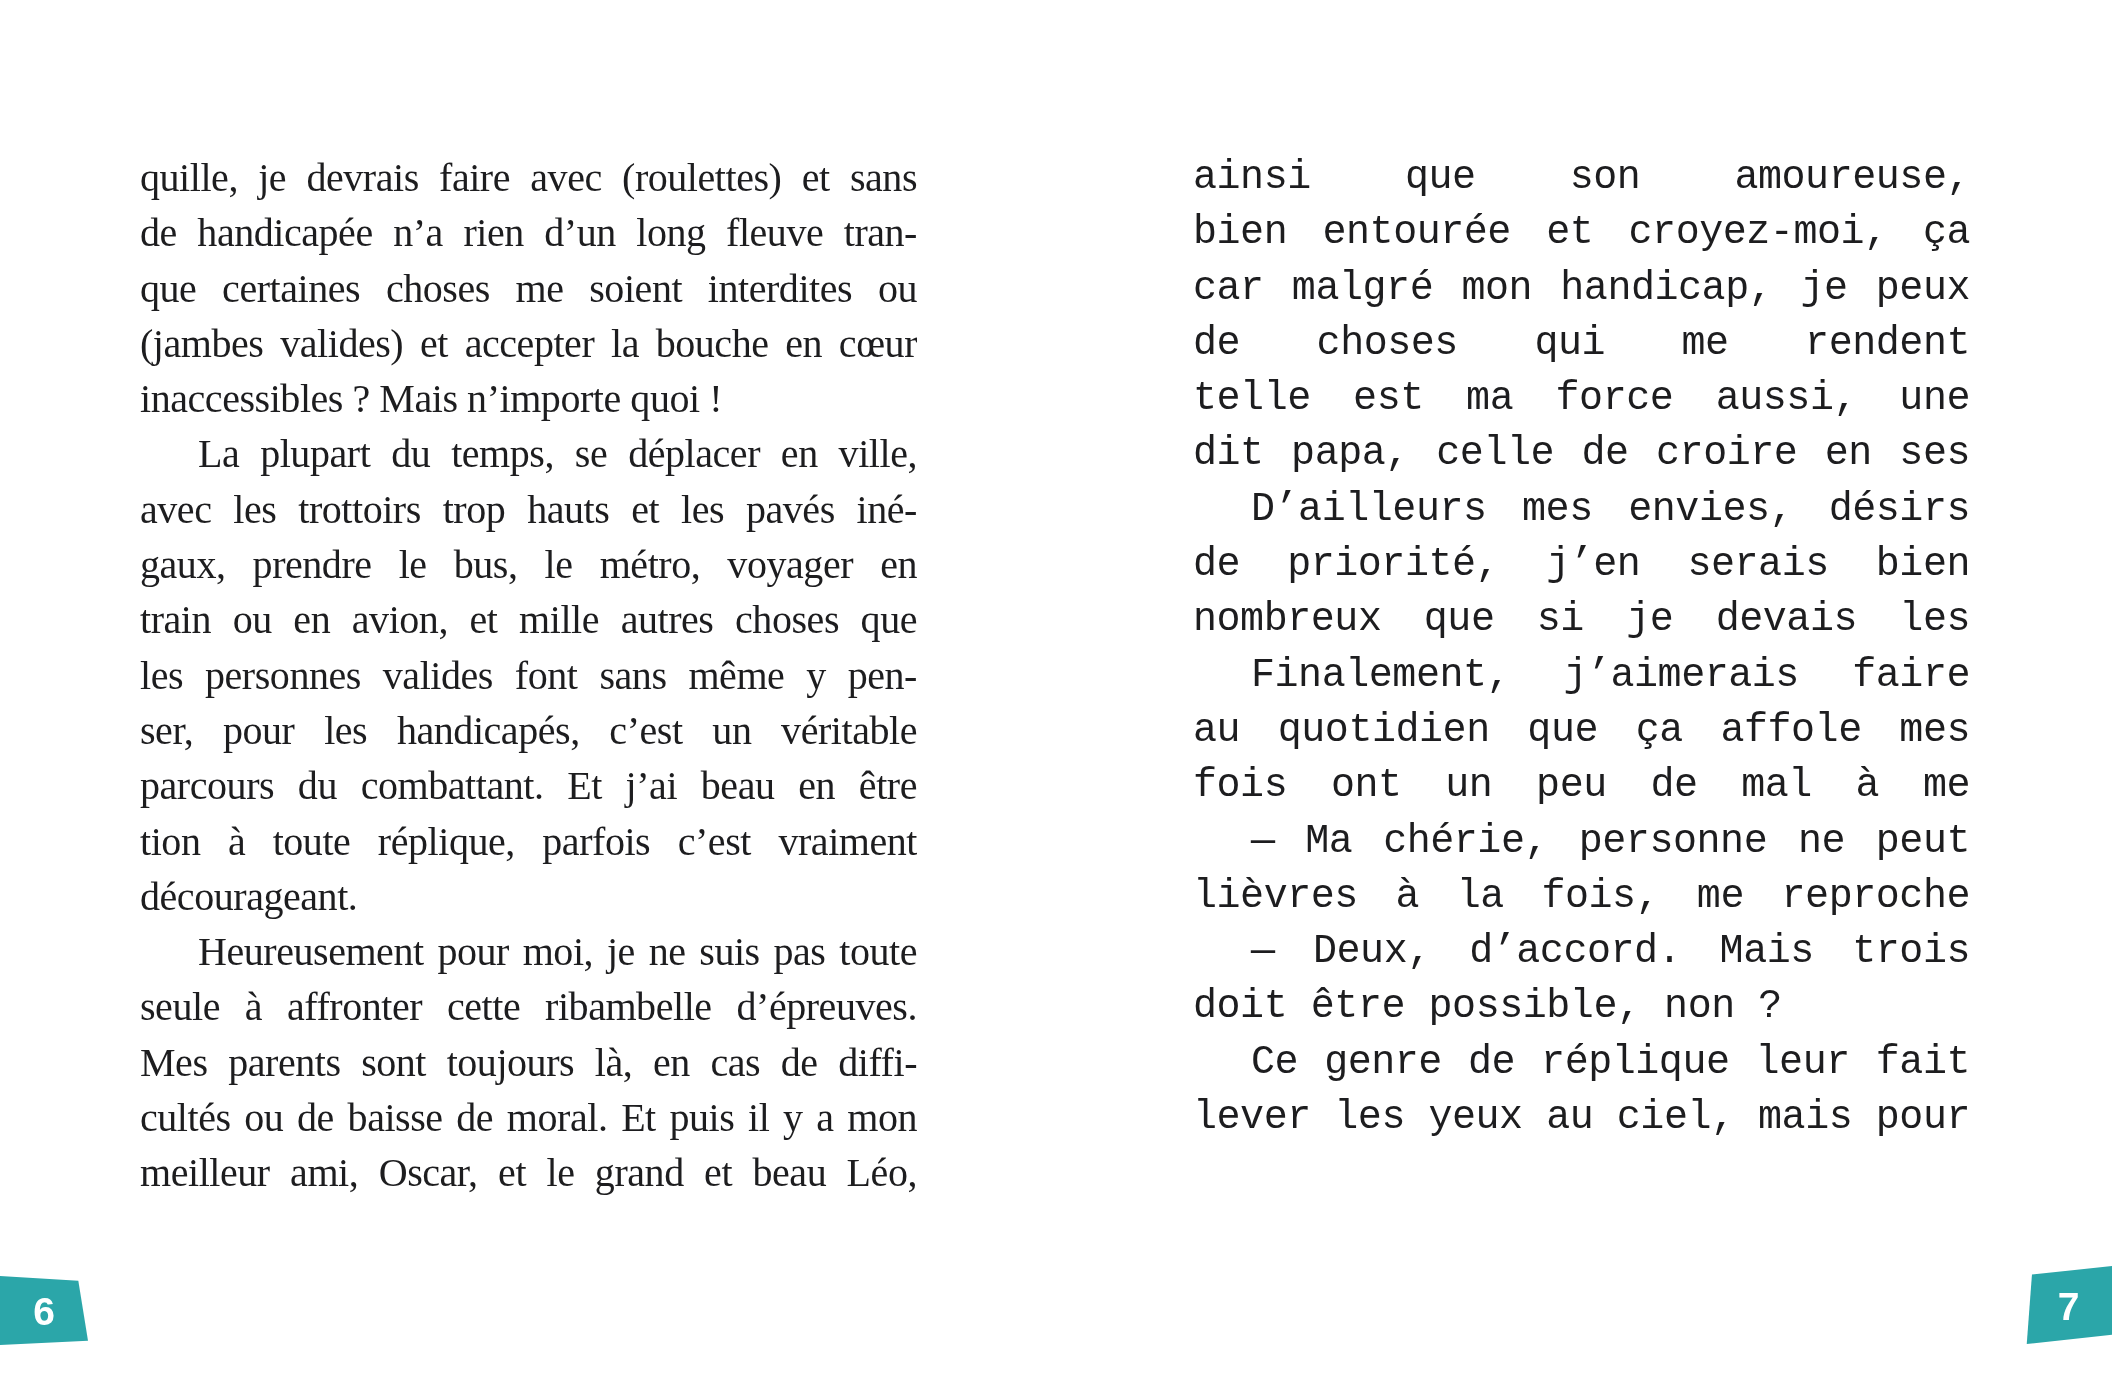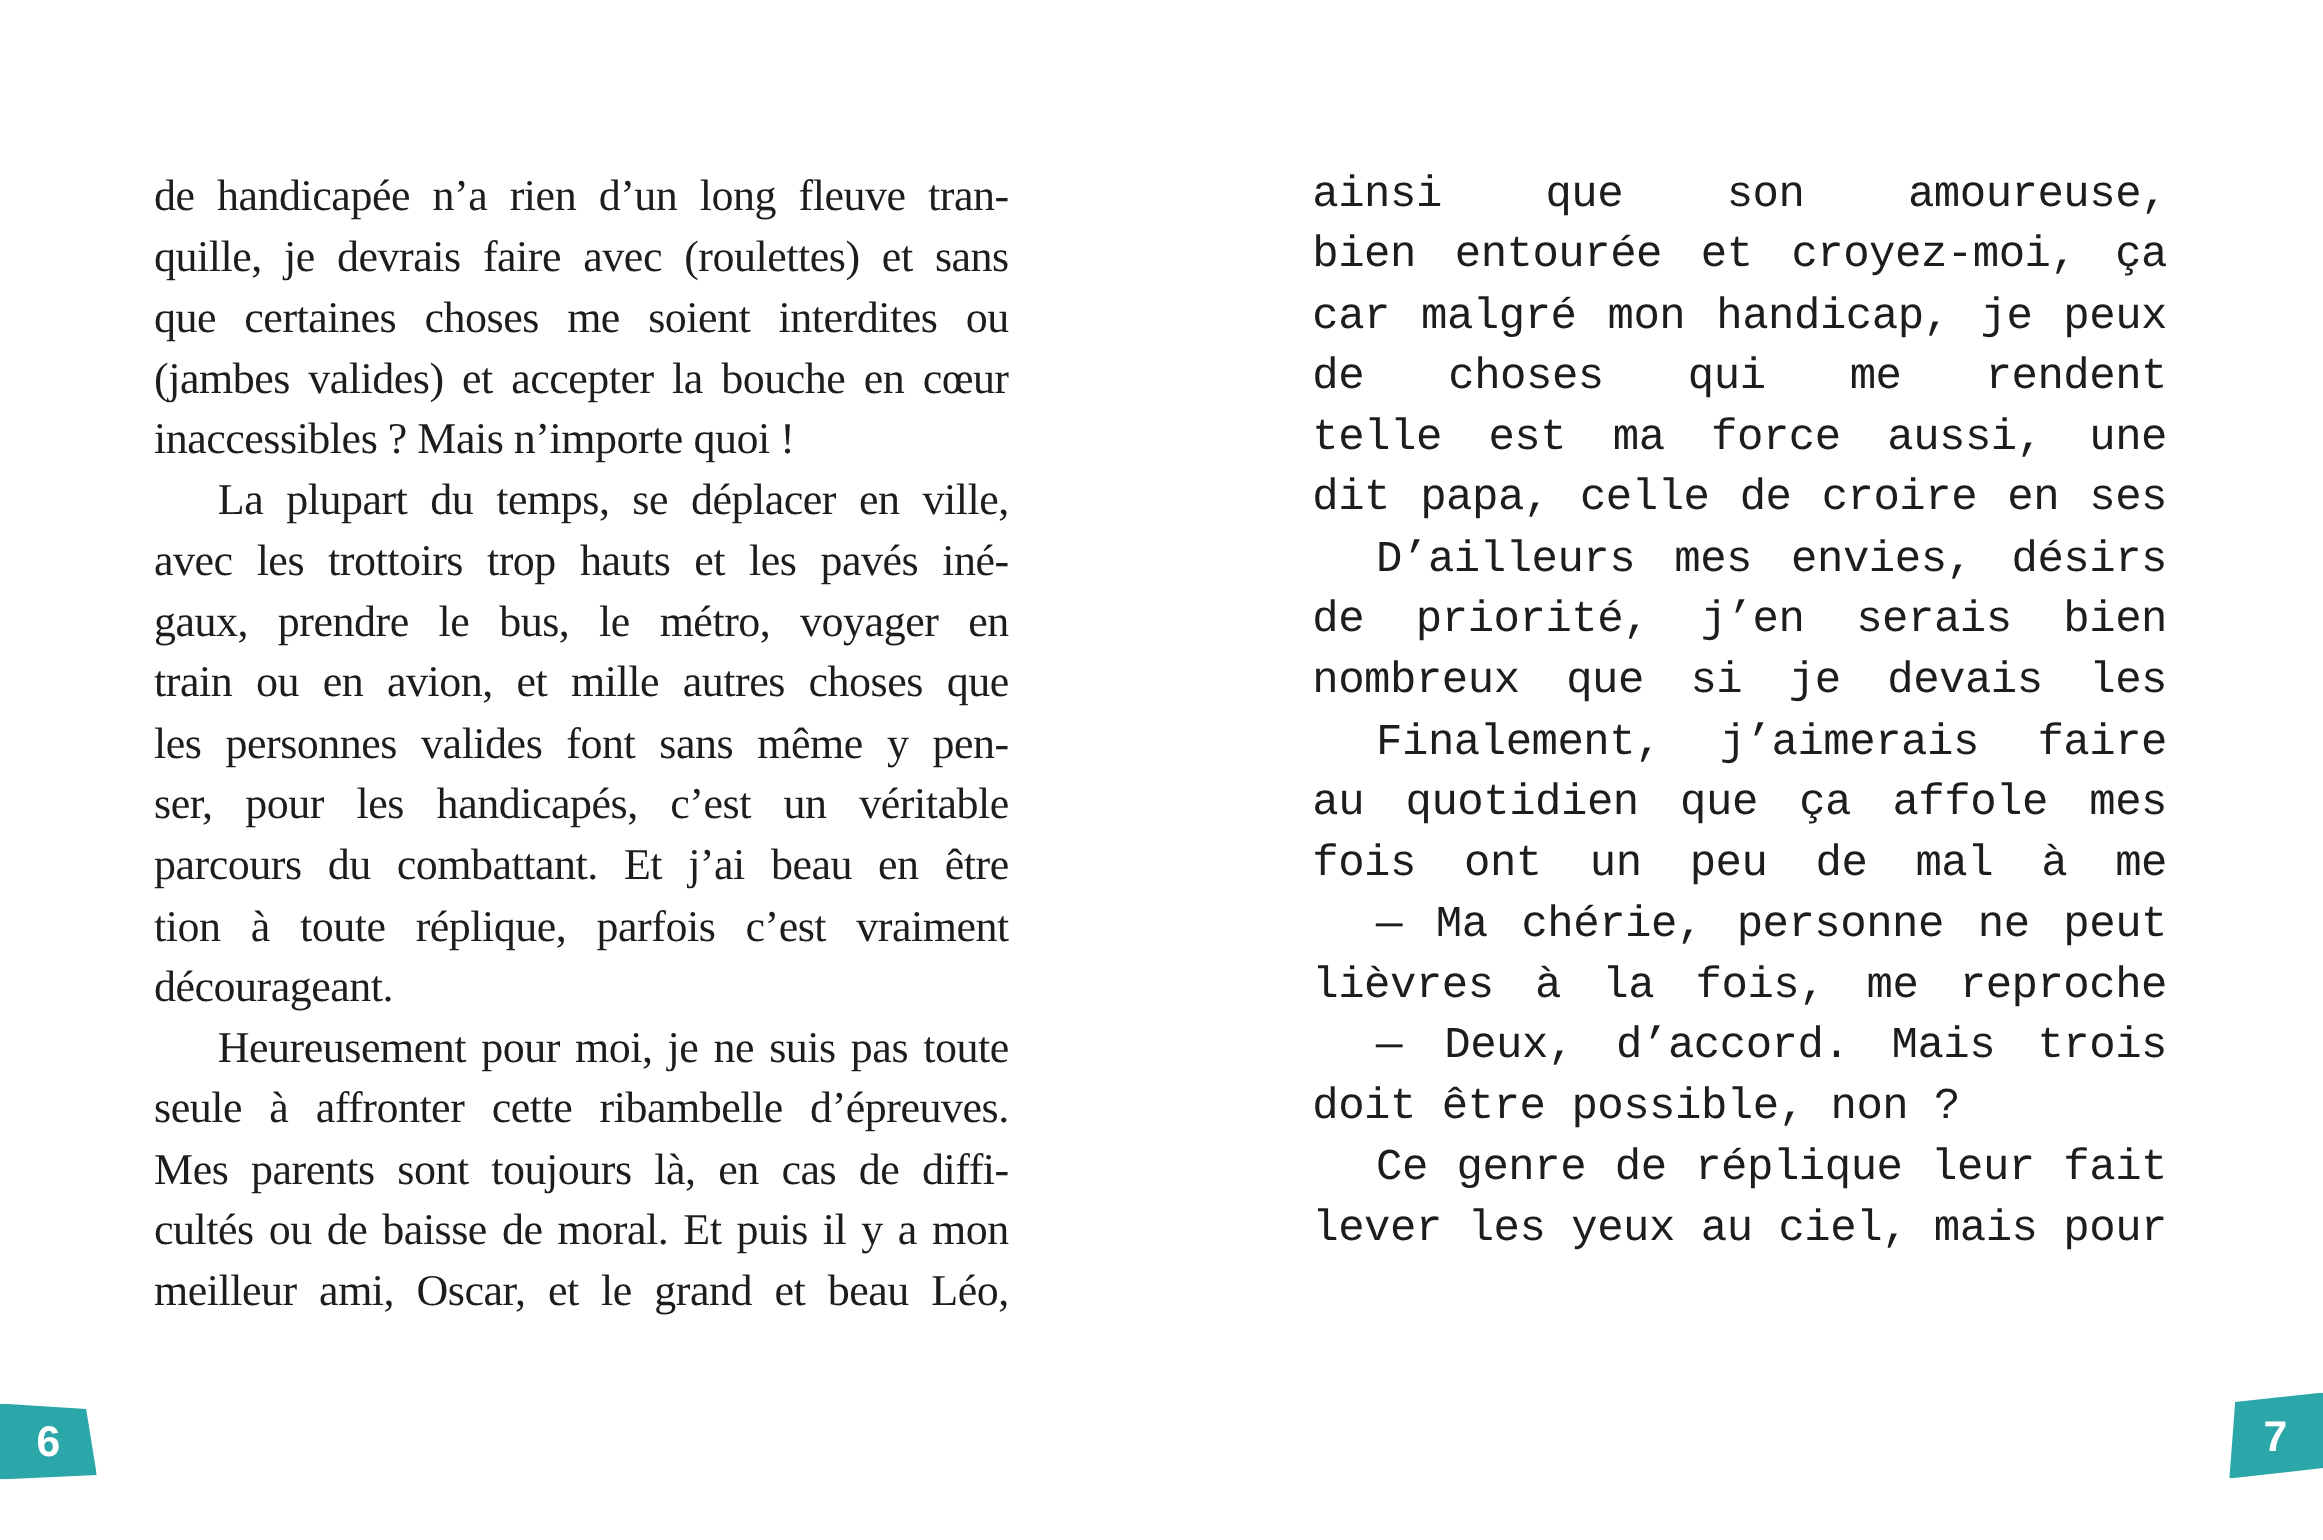--- a/index.html
+++ b/index.html
@@ -64,22 +64,22 @@
     clip-path: polygon(8% 11%, 100% 0, 100% 88%, 2% 100%);
     padding-top: 4px;
   }
 </style>
 </head>
 <body>
 
 <div class="spread">
 
   <div class="text-column col-left">
+      <div class="line">quille, je devrais faire avec (roulettes) et sans</div>
       <div class="line">de handicapée n’a rien d’un long fleuve tran-</div>
-      <div class="line">quille, je devrais faire avec (roulettes) et sans</div>
       <div class="line">que certaines choses me soient interdites ou</div>
       <div class="line">(jambes valides) et accepter la bouche en cœur</div>
       <div class="line endp">inaccessibles&nbsp;? Mais n’importe quoi&nbsp;!</div>
       <div class="line indent">La plupart du temps, se déplacer en ville,</div>
       <div class="line">avec les trottoirs trop hauts et les pavés iné-</div>
       <div class="line">gaux, prendre le bus, le métro, voyager en</div>
       <div class="line">train ou en avion, et mille autres choses que</div>
       <div class="line">les personnes valides font sans même y pen-</div>
       <div class="line">ser, pour les handicapés, c’est un véritable</div>
       <div class="line">parcours du combattant. Et j’ai beau en être</div>

